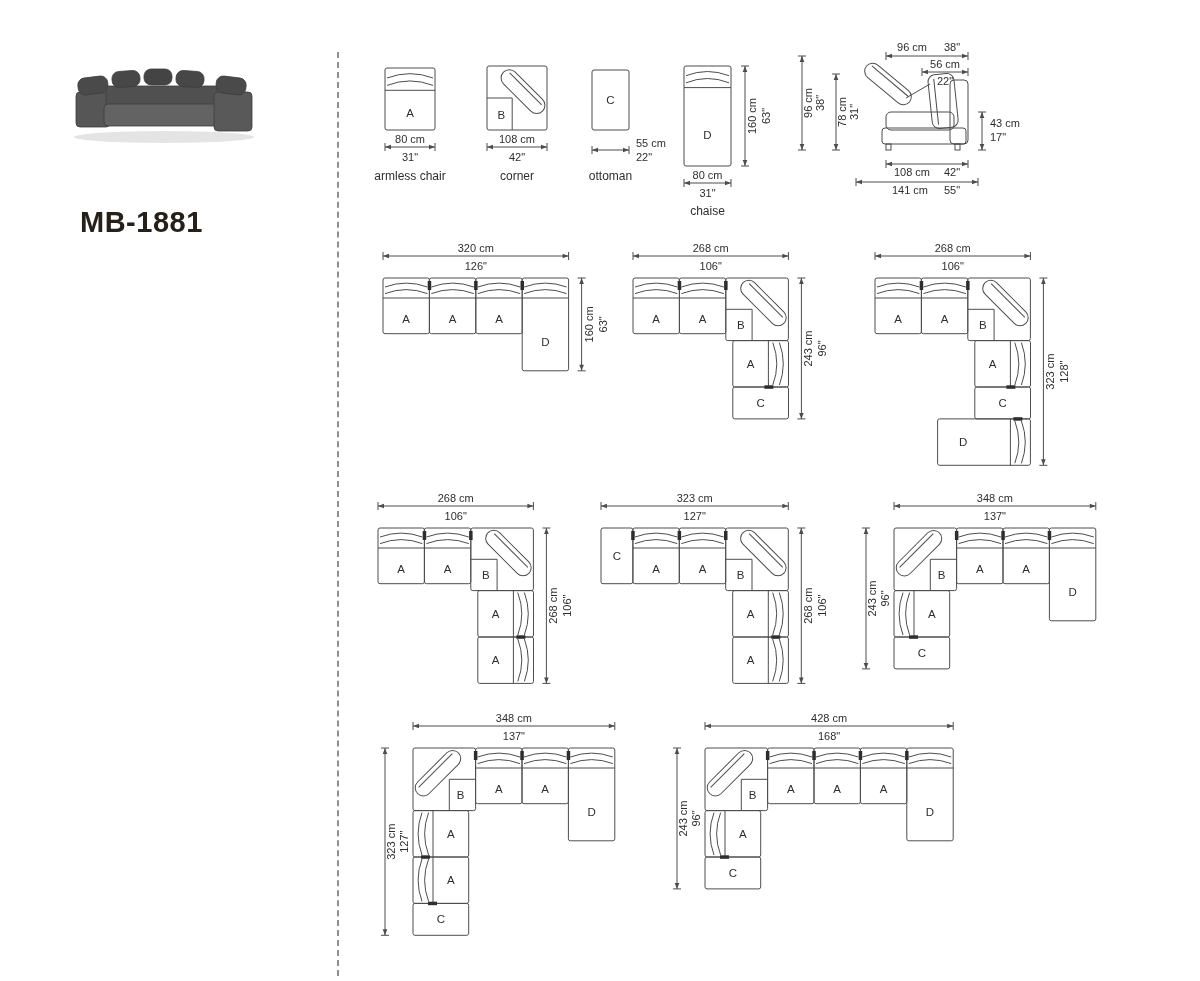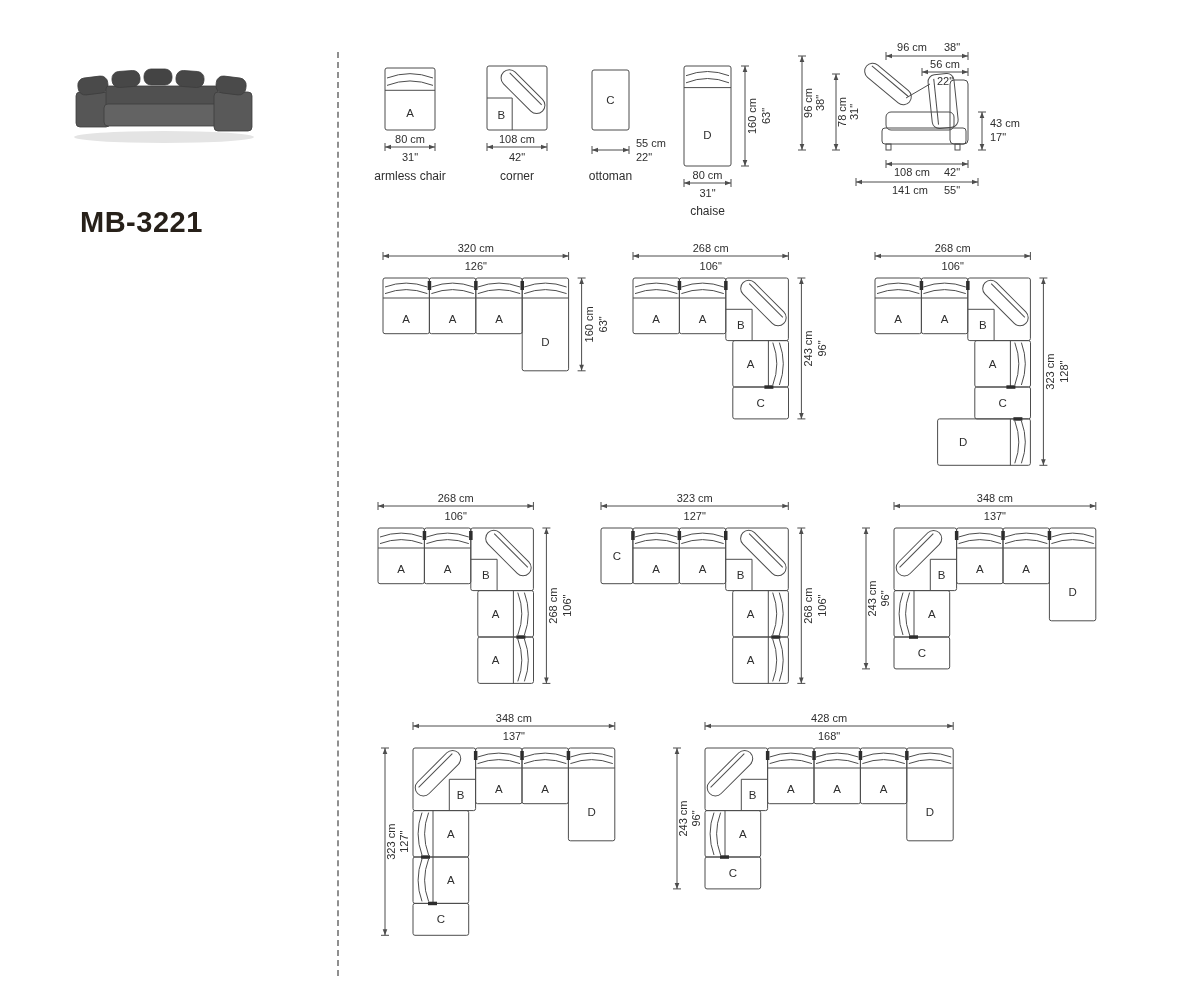--- a/index.html
+++ b/index.html
@@ -25,21 +25,21 @@
       <rect x="40" y="24" width="112" height="22" rx="3" fill="#505050"></rect>
       <rect x="46" y="9" width="28" height="16" rx="7" fill="#474747" transform="rotate(-4 60 17)"></rect>
       <rect x="78" y="7" width="28" height="16" rx="7" fill="#444444"></rect>
       <rect x="110" y="9" width="28" height="16" rx="7" fill="#474747" transform="rotate(4 124 17)"></rect>
       <rect x="38" y="42" width="118" height="22" rx="4" fill="#636363"></rect>
       <rect x="148" y="30" width="38" height="39" rx="4" fill="#595959"></rect>
       <rect x="150" y="15" width="30" height="17" rx="7" fill="#4a4a4a" transform="rotate(7 165 24)"></rect>
     </g>
   </svg>
 
-  <div class="model-title">MB-3221</div>
+  <div class="model-title">MB-1881</div>
 
   <div class="divider"></div>
 
   <svg id="diagram" width="1200" height="981" viewBox="0 0 1200 981">
       <g>
         <rect x="385" y="68" width="50" height="62" rx="2" fill="none" stroke="#4d4d4d" stroke-width="1"></rect>
         <path d="M 387 78 Q 410 69.3 433 78" fill="none" stroke="#4d4d4d" stroke-width="1"></path>
         <path d="M 387 85.4 Q 410 76.5 433 85.4" fill="none" stroke="#4d4d4d" stroke-width="1"></path>
         <line x1="385" y1="90.3" x2="435" y2="90.3" stroke="#4d4d4d" stroke-width="1"></line>
         <text x="410" y="117.3" fill="#2e2e2e" font-size="11.5" text-anchor="middle">A</text>

